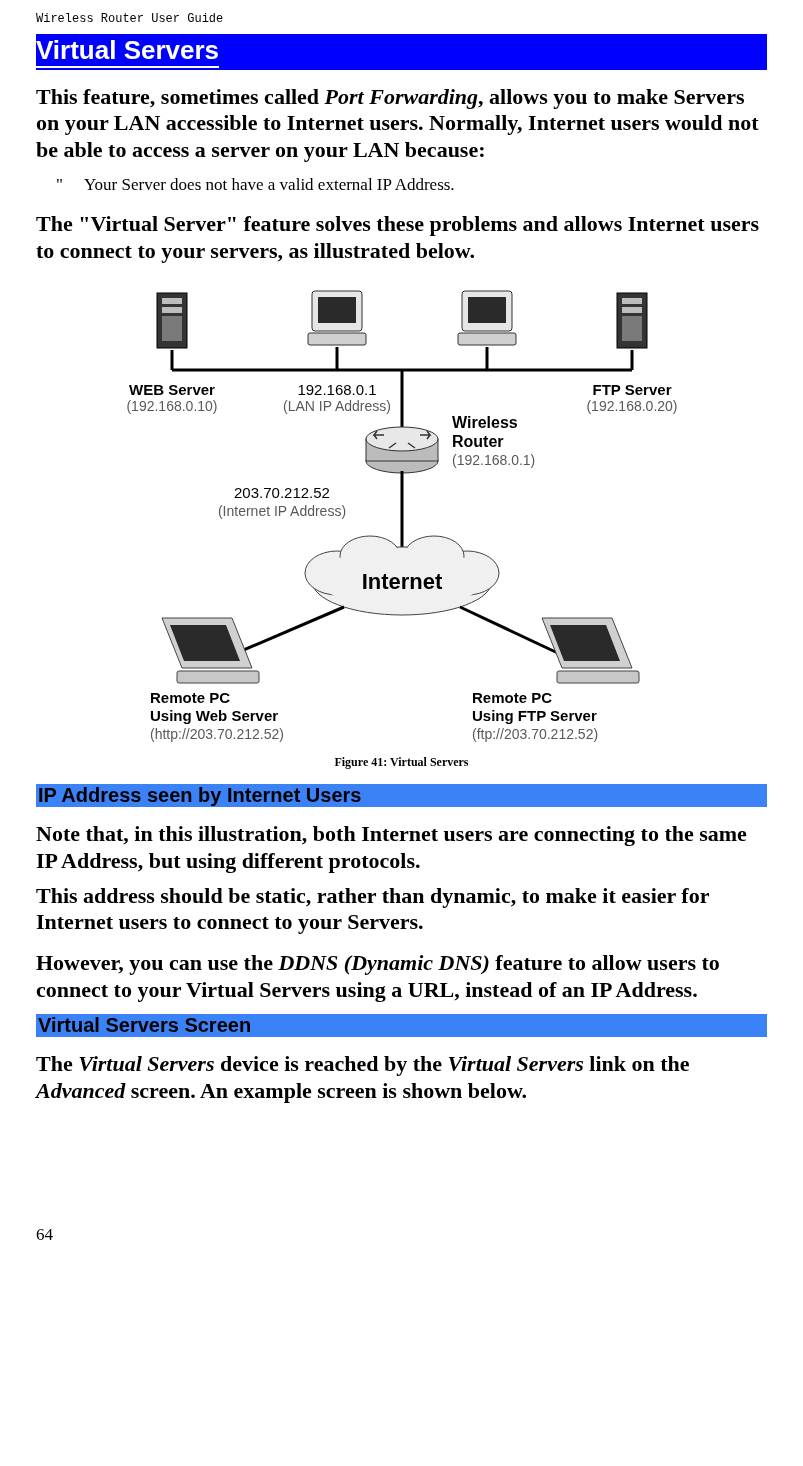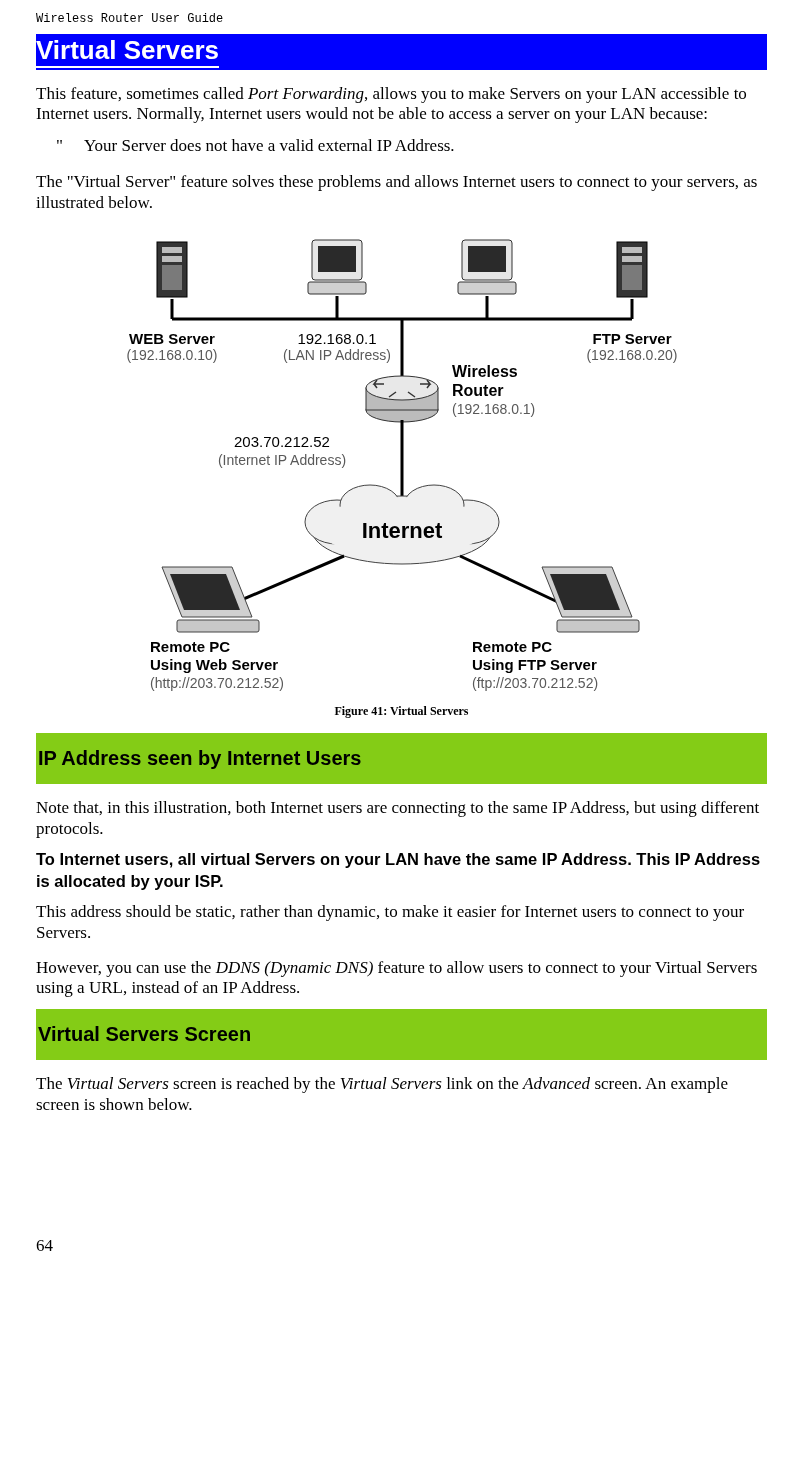--- a/index.html
+++ b/index.html
@@ -29,23 +29,24 @@
     font-size: 26px;
     font-weight: bold;
     color: #fff;
     margin: 0;
     padding: 0 0 1px 0;
     display: inline-block;
     border-bottom: 2px solid #fff;
     line-height: 1.1;
   }
   p.body {
-    font-size: 17px;
+    font-size: 22px;
     margin: 14px 0 8px 0;
     line-height: 1.22;
+    font-weight: bold;
   }
   .em { font-style: italic; }
   ul.bullets {
     margin: 4px 0 8px 0;
     padding-left: 48px;
     font-size: 17px;
   }
   ul.bullets li {
     list-style-type: none;
     position: relative;
@@ -64,26 +65,26 @@
     margin: 8px 0 0 0;
   }
   .figure-caption {
     font-family: "Times New Roman", Times, serif;
     font-weight: bold;
     font-size: 12px;
     text-align: center;
     margin: 8px 0 14px 0;
   }
   h2.subhead {
-    background: #84cc16;
+    background: #3b82f6;
     font-family: Arial, Helvetica, sans-serif;
     font-size: 20px;
     font-weight: bold;
     margin: 10px 0 8px 0;
-    padding: 14px 2px;
+    padding: 0 2px;
   }
   .bold-callout {
     font-family: Arial, Helvetica, sans-serif;
     font-size: 16.5px;
     font-weight: bold;
     margin: 10px 0 10px 0;
     line-height: 1.3;
   }
   .page-num {
     text-align: left;
@@ -219,29 +220,28 @@
 
     </svg>
   </div>
 
   <div class="figure-caption">Figure 41: Virtual Servers</div>
 
   <h2 class="subhead">IP Address seen by Internet Users</h2>
 
   <p class="body">Note that, in this illustration, both Internet users are connecting to the same IP Address, but using different protocols.</p>
 
-  <p class="bold-callout">To Internet users, all virtual Servers on your LAN have the same IP Address. This IP Address is allocated by your ISP.</p>
 
   <p class="body" style="margin-top:6px">This address should be static, rather than dynamic, to make it easier for Internet users to connect to your Servers.</p>
 
   <p class="body" style="margin-top:14px">
     <span>However, you can use the </span><span class="em">DDNS (Dynamic DNS)</span><span> feature to allow users to connect to your Virtual Servers using a URL, instead of an IP Address.</span>
   </p>
 
   <h2 class="subhead">Virtual Servers Screen</h2>
 
   <p class="body">
-    <span>The </span><span class="em">Virtual Servers</span><span> screen is reached by the </span><span class="em">Virtual Servers</span><span> link on the </span><span class="em">Advanced</span><span> screen. An example screen is shown below.</span>
+    <span>The </span><span class="em">Virtual Servers</span><span> device is reached by the </span><span class="em">Virtual Servers</span><span> link on the </span><span class="em">Advanced</span><span> screen. An example screen is shown below.</span>
   </p>
 
   <div class="page-num">64</div>
 
 </div>
 
 </body></html>

